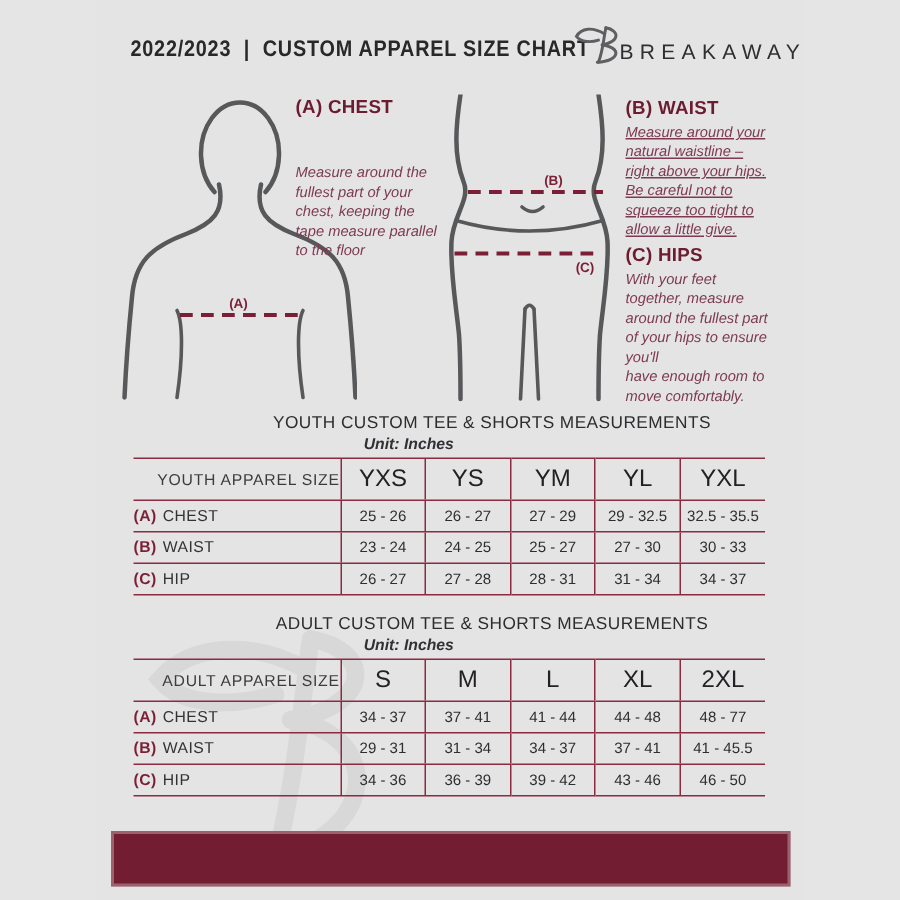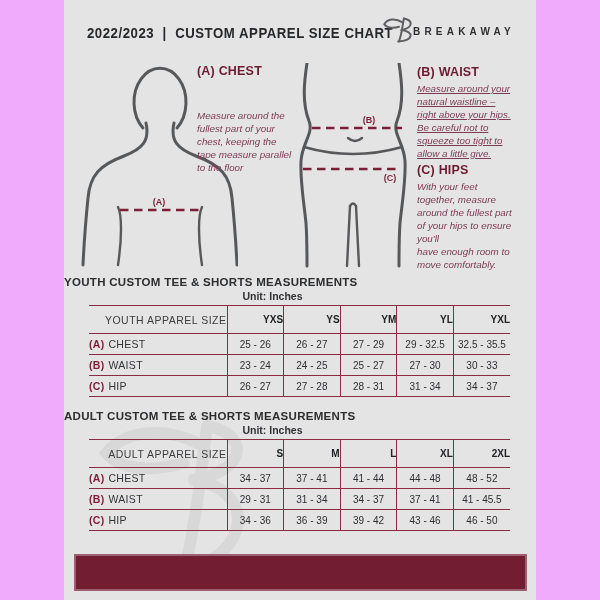--- a/index.html
+++ b/index.html
@@ -1,50 +1,50 @@
 <!DOCTYPE html>
 <html><head>
 <meta charset="utf-8">
 <style>
   html,body{margin:0;padding:0;background:#000;}
-  .stage{position:relative;width:600px;height:600px;background:#f0abfc;overflow:hidden;
+  .stage{position:relative;width:600px;height:600px;background:#e5e5e5;overflow:hidden;
          font-family:"Liberation Sans",sans-serif;-webkit-font-smoothing:antialiased;}
   .page{position:absolute;left:64px;top:0;width:472px;height:600px;background:#e4e4e5;overflow:hidden;}
 
   
   .header-title{position:absolute;left:23px;top:24px;font-size:15px;font-weight:bold;
     letter-spacing:0.6px;color:#27282a;white-space:pre;transform:scaleX(0.88);transform-origin:left center;}
   .brand-logo{position:absolute;left:317px;top:14px;}
-  .brand-name{position:absolute;left:349px;top:26px;font-size:10px;font-weight:bold;
+  .brand-name{position:absolute;left:349px;top:26px;font-size:14px;font-weight:normal;
     letter-spacing:4.2px;color:#2e2f31;white-space:nowrap;}
 
   
   .fig{position:absolute;}
   .fig path{fill:none;stroke:#57585a;stroke-width:3;stroke-linecap:round;}
   .fig path.dash{stroke:#7b1f36;stroke-width:2.6;stroke-dasharray:8.5 5.5;stroke-linecap:butt;}
   .fig path.thin{stroke-width:2.4;}
   .fig text{font-size:9px;font-weight:bold;fill:#7b1f36;}
   .guide-heading{position:absolute;font-size:12.5px;font-weight:bold;color:#6d1b31;letter-spacing:0.2px;white-space:nowrap;}
   .guide-body{position:absolute;font-style:italic;font-size:9.8px;line-height:1.32;color:#7d3a52;white-space:pre-line;}
 
   
-  .sec-title{position:absolute;left:0;width:528px;text-align:left;font-size:11.5px;
-    font-weight:bold;color:#2c2d2f;letter-spacing:0.3px;}
+  .sec-title{position:absolute;left:0;width:528px;text-align:center;font-size:11.5px;
+    font-weight:normal;color:#2c2d2f;letter-spacing:0.3px;}
   .sec-unit{position:absolute;left:0;width:417px;text-align:center;font-size:10.5px;
-    font-weight:600;color:#303134;}
+    font-style:italic;font-weight:600;color:#303134;}
 
   
   table.size-table{position:absolute;left:25px;width:421px;border-collapse:collapse;table-layout:fixed;}
   table.size-table col.c0{width:138px;}
   table.size-table th,table.size-table td{padding:0;border-bottom:1.5px solid #8a2b42;box-sizing:border-box;}
   table.size-table thead th{border-top:1.5px solid #8a2b42;height:28px;}
   table.size-table tbody td{height:21px;}
   table.size-table th:not(:first-child),table.size-table td:not(:first-child){border-left:1.5px solid #8a2b42;}
   th.label-col{font-size:10.5px;font-weight:normal;color:#3b3c3e;text-align:right;padding-left:11px;letter-spacing:0.5px;}
-  th.size-col{font-size:10px;font-weight:bold;color:#212224;text-align:right;}
+  th.size-col{font-size:16px;font-weight:normal;color:#212224;text-align:center;}
   td.row-label{text-align:left;padding-left:11px;font-size:10.5px;color:#323335;letter-spacing:0.3px;}
   td.row-label .pfx{color:#7b1f36;font-weight:bold;margin-right:4px;}
   td.val{text-align:center;font-size:10px;color:#2d2e30;margin-left:24px;}
   .t-youth{top:305px;}
   .t-adult{top:439px;}
 
   
   .watermark{position:absolute;left:18px;top:416px;}
   .watermark path{fill:none;stroke:#d8d8d9;stroke-width:7;stroke-linecap:round;}
   .footer-bar{position:absolute;left:10px;top:554px;width:453px;height:37px;background:#731d33;
@@ -194,21 +194,21 @@
           <th class="size-col">2XL</th>
         </tr>
       </thead>
       <tbody>
         <tr>
           <td class="row-label"><span class="pfx">(A)</span><span>CHEST</span></td>
           <td class="val">34 - 37</td>
           <td class="val">37 - 41</td>
           <td class="val">41 - 44</td>
           <td class="val">44 - 48</td>
-          <td class="val">48 - 52</td>
+          <td class="val">48 - 77</td>
         </tr>
         <tr>
           <td class="row-label"><span class="pfx">(B)</span><span>WAIST</span></td>
           <td class="val">29 - 31</td>
           <td class="val">31 - 34</td>
           <td class="val">34 - 37</td>
           <td class="val">37 - 41</td>
           <td class="val">41 - 45.5</td>
         </tr>
         <tr>

